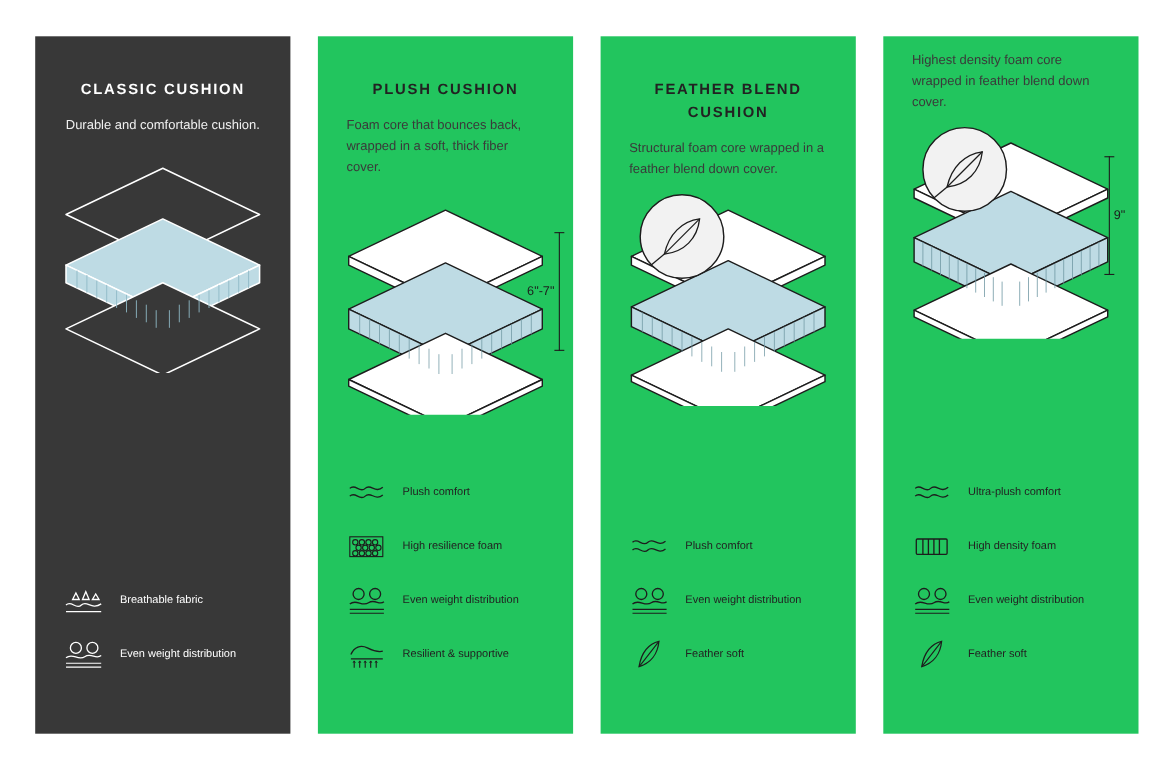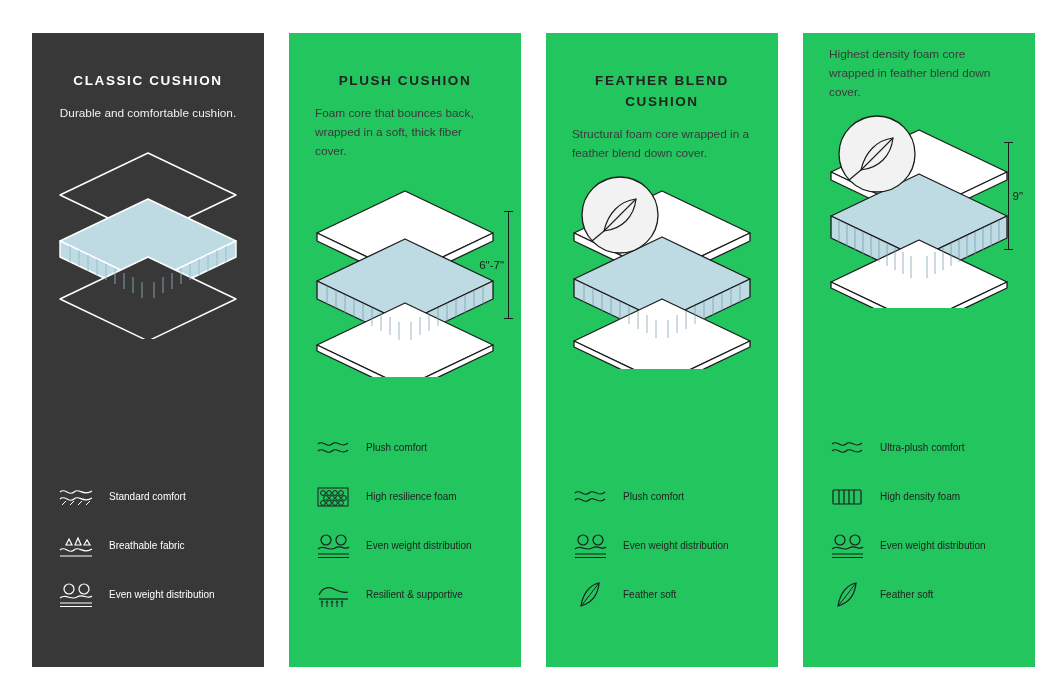--- a/index.html
+++ b/index.html
@@ -184,30 +184,20 @@
           <line x1="140" y1="125" x2="140" y2="141"></line>
             <line x1="131" y1="129" x2="131" y2="145"></line>
           <line x1="122" y1="134" x2="122" y2="150"></line>
             <line x1="113" y1="138" x2="113" y2="154"></line>
           <line x1="104" y1="143" x2="104" y2="159"></line>
         </g>
       </svg>
     </div>
 
     <div class="features">
-      <div class="feature">
-        <span class="ficon">
-          <svg width="36" height="22" viewBox="0 0 36 22" fill="none" stroke="#ffffff" stroke-width="1.2">
-            <path d="M2 6 C7 1,11 11,16 6 C21 1,25 11,34 5"></path>
-            <path d="M2 13 C7 8,11 18,16 13 C21 8,25 18,34 12"></path>
-            <path d="M4 19 L8 15 M12 19 L16 15 M20 19 L24 15 M28 19 L32 15" stroke-width="1"></path>
-          </svg>
-        </span>
-        <span class="flabel">Standard comfort</span>
-      </div>
       <div class="feature">
         <span class="ficon">
           <svg width="36" height="24" viewBox="0 0 36 24" fill="none" stroke="#ffffff" stroke-width="1.2">
             <path d="M2 16 C7 11,11 21,16 16 C21 11,25 21,34 15"></path>
             <path d="M2 22 L34 22" stroke-width="1"></path>
             <path d="M8 11 L11 5 L14 11 Z"></path>
             <path d="M17 11 L20 4 L23 11 Z"></path>
             <path d="M26 11 L29 6 L32 11 Z"></path>
           </svg>
         </span>

